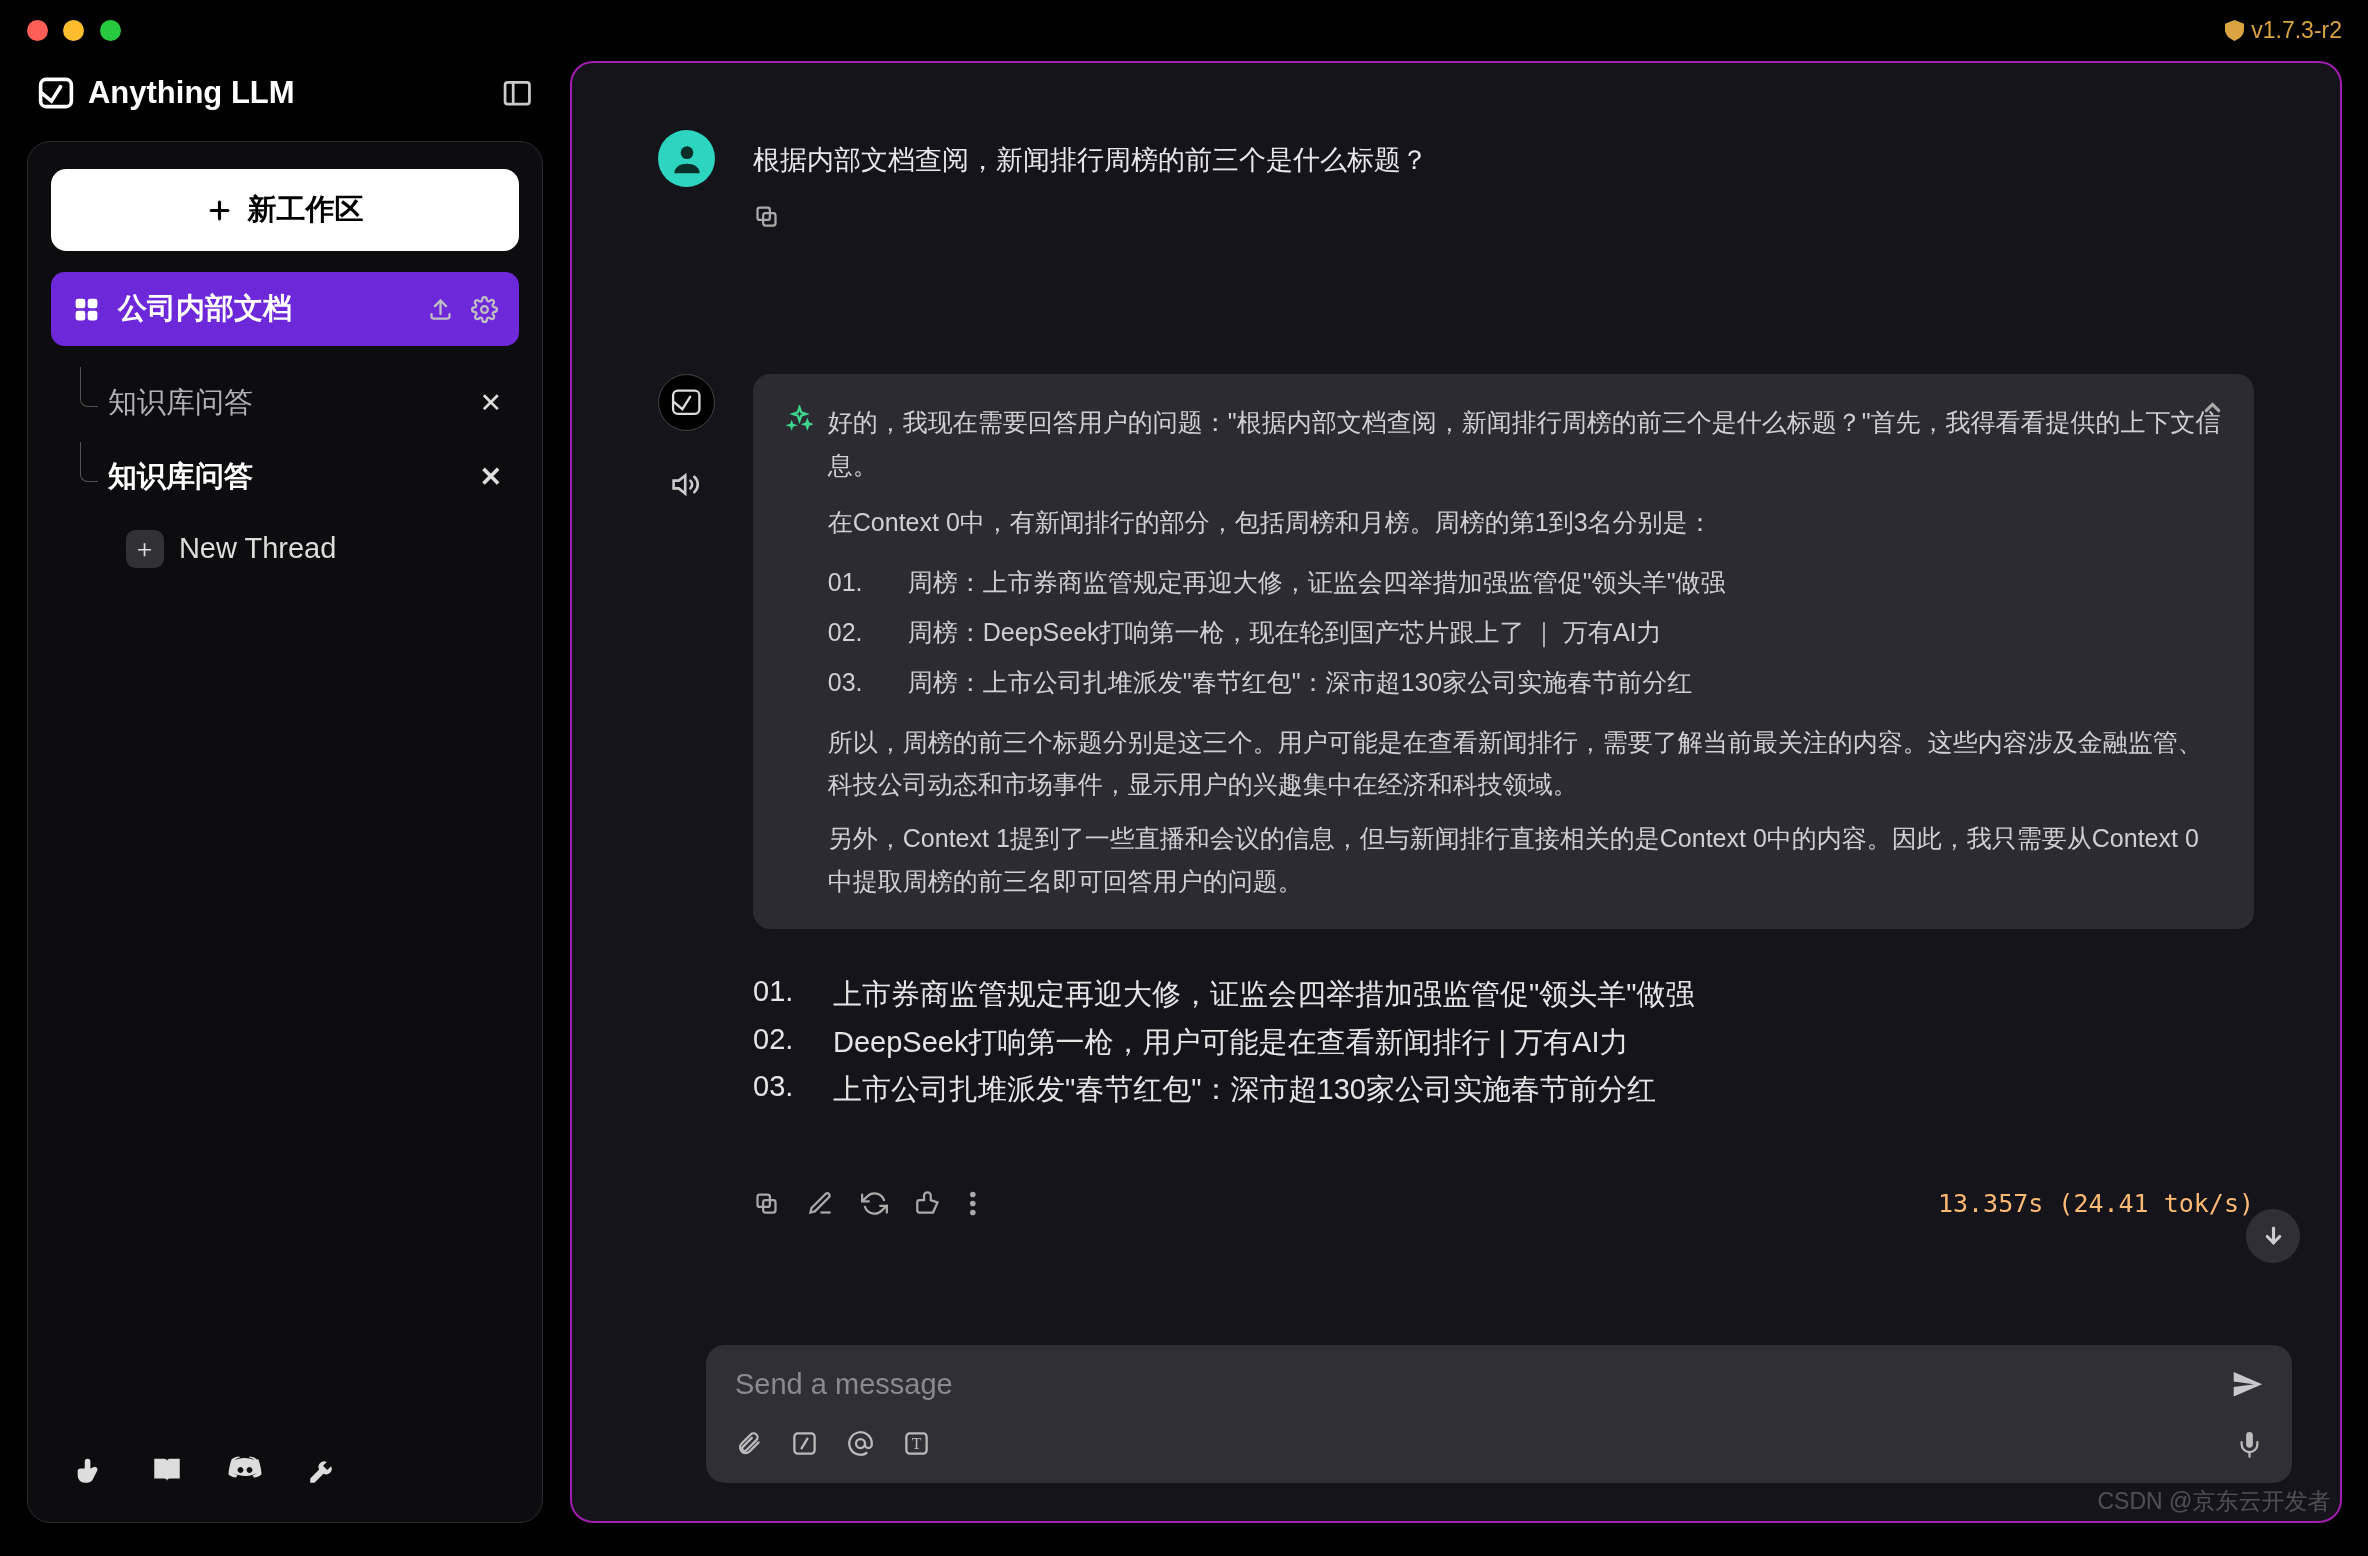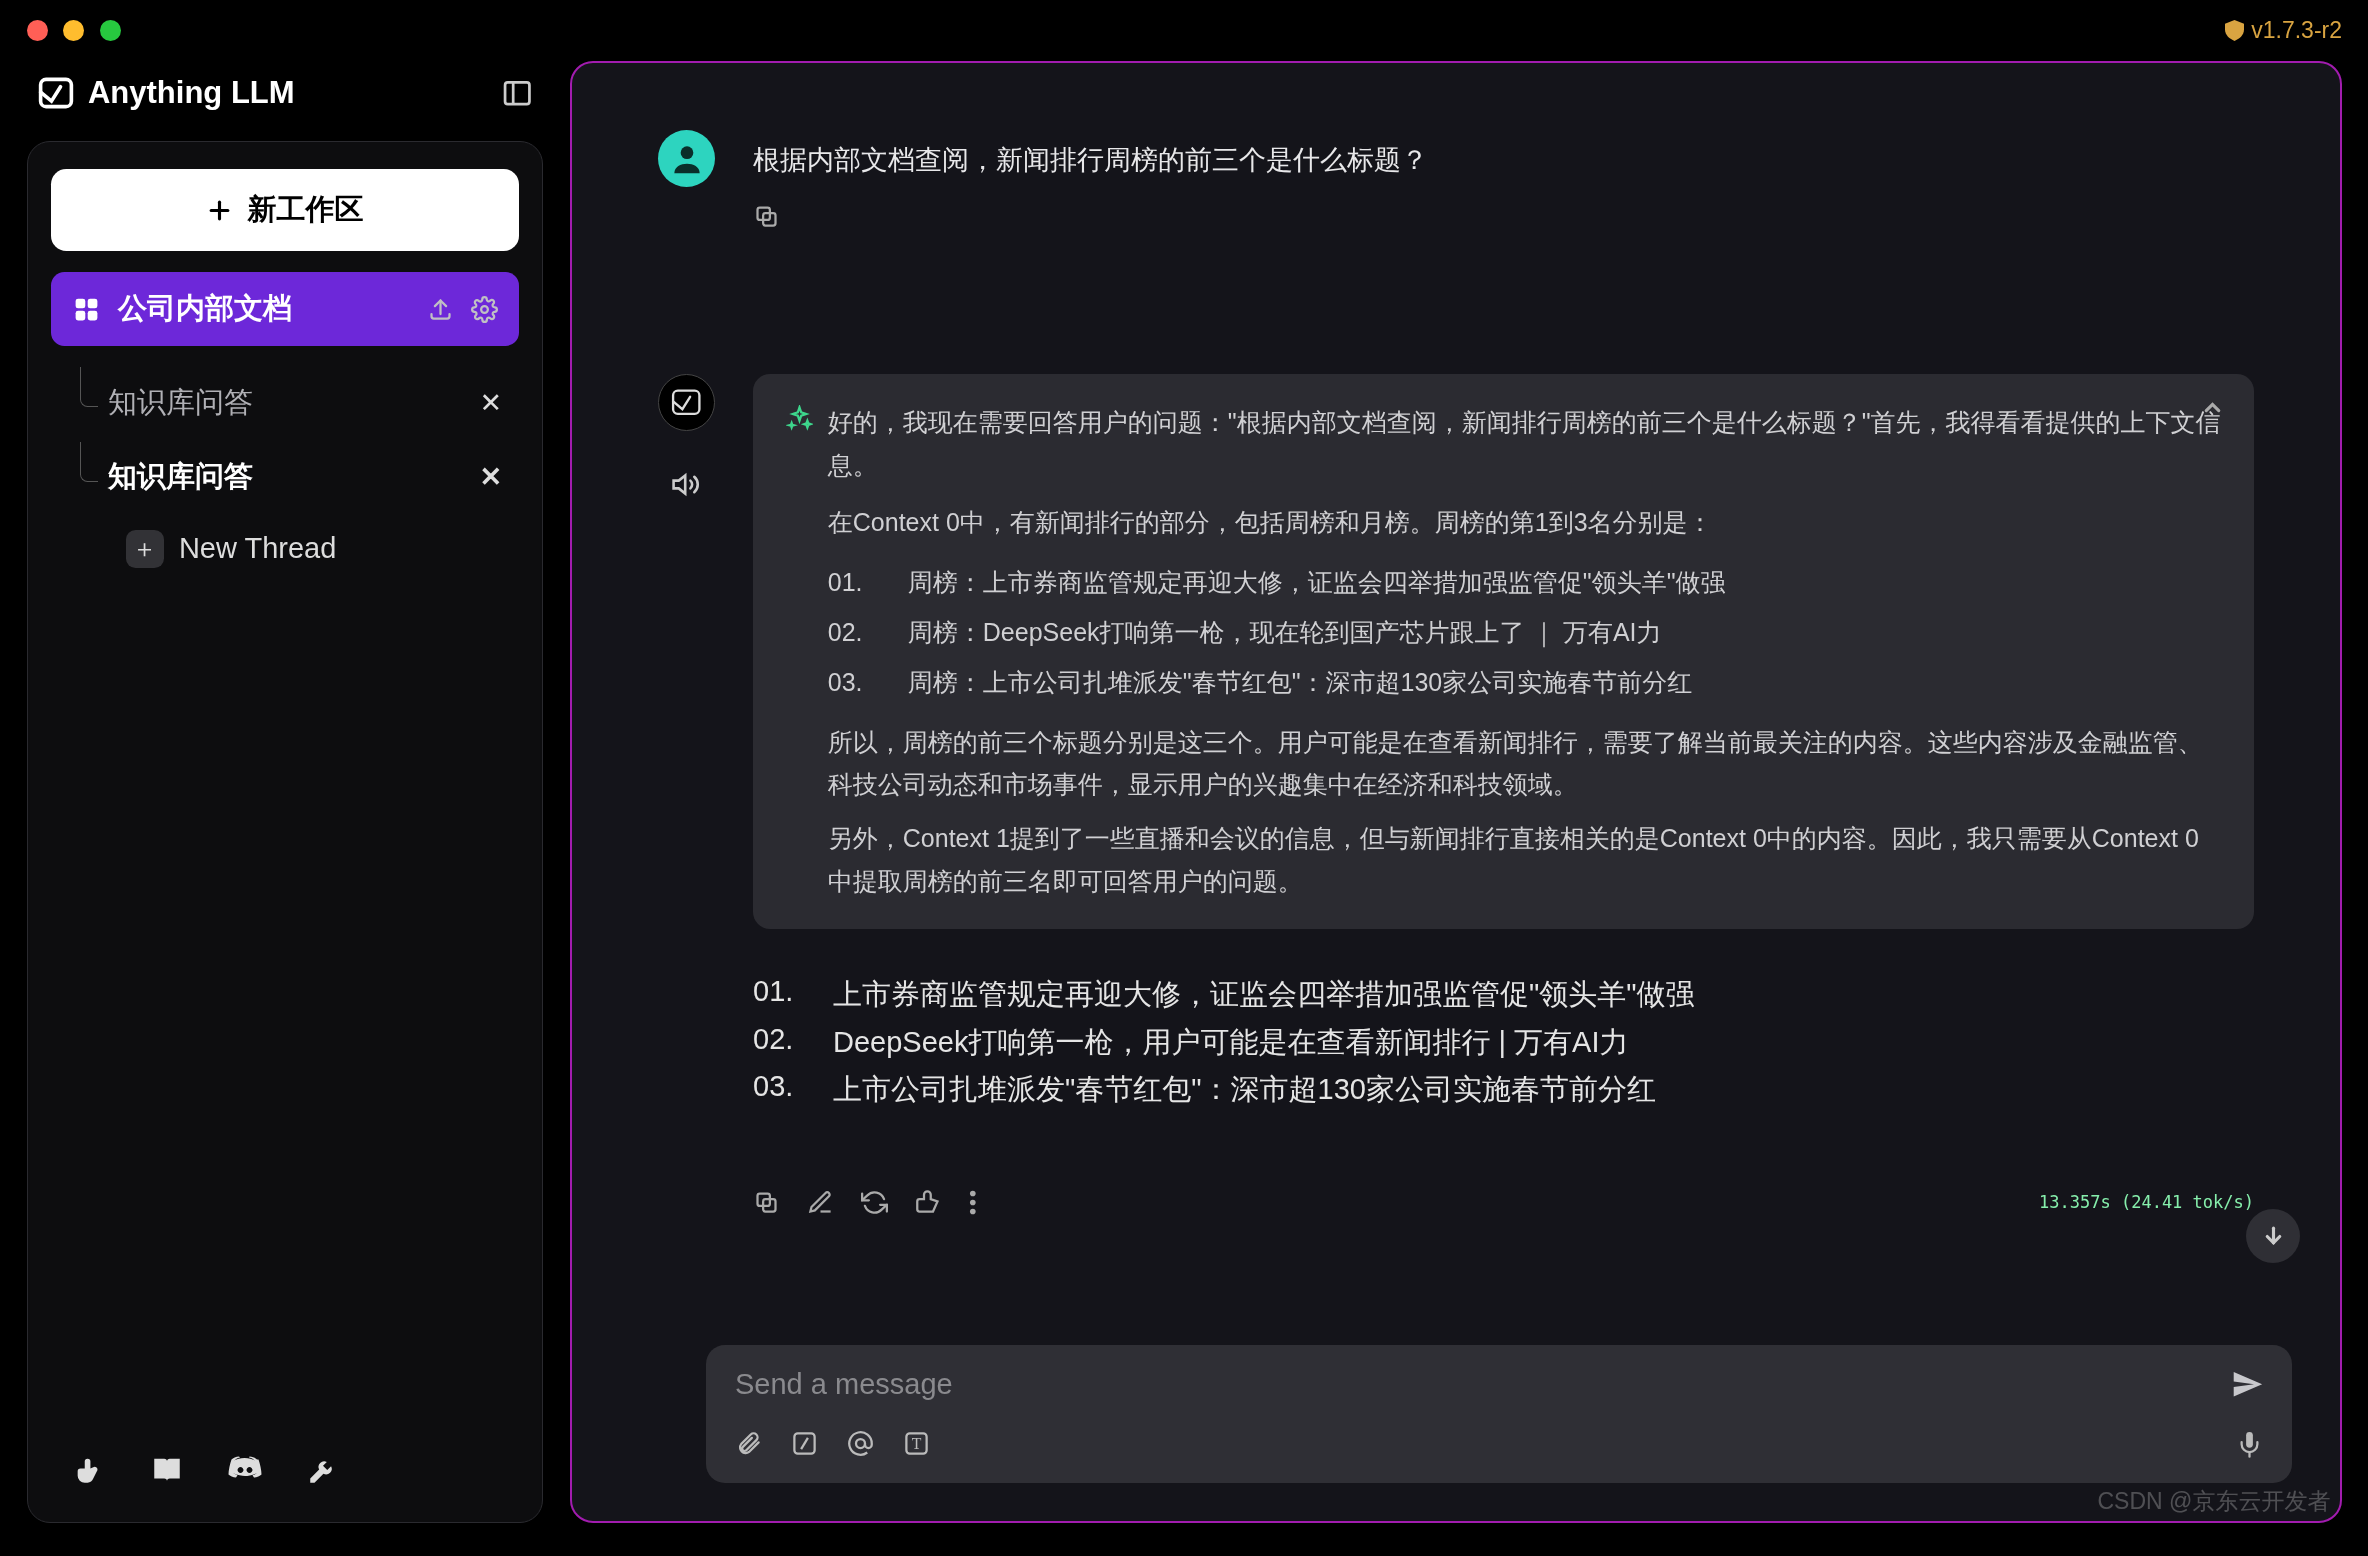--- a/index.html
+++ b/index.html
@@ -154,21 +154,21 @@
   }
   .reasoning-head { display:flex; gap:15.3px; align-items:flex-start; }
   .collapse-caret { position:absolute; top:21px; right:29px; color:#aaa; cursor:pointer; }
   .assistant-icon { color:#3dd68c; flex-shrink:0; margin-top:3.8px; }
   .ol-list { display:flex; flex-direction:column; gap:7.6px; margin:17px 0; }
   .ol-row { display:flex; gap:23px; font-variant-numeric: tabular-nums; }
   .ol-num { width:57px; flex-shrink:0; }
   .answer-text { font-size:29px; line-height:1.8; color:#eaeaec; }
   .answer-list .ol-row { font-size:29px; }
   .meta-row { display:flex; gap:27px; align-items:center; color:#aaa; margin-top:32.5px; }
-  .meta-stats { margin-left:auto; font-family: ui-monospace, Menlo, monospace; font-size:17px; color:#86efac; }
+  .meta-stats { margin-left:auto; font-family: ui-monospace, Menlo, monospace; font-size:25px; color:#fdba74; }
   .scroll-down {
     position:absolute; right:40px; bottom:258px;
     width:54px;height:54px;border-radius:50%;background:#2f2f35;display:flex;align-items:center;justify-content:center;color:#ccc;
   }
   .composer-wrap { padding:0 48px 38px 134px; }
   .composer {
     background:#2f2f35;
     border-radius:19px;
     padding:23px 29px;
     display:flex;

